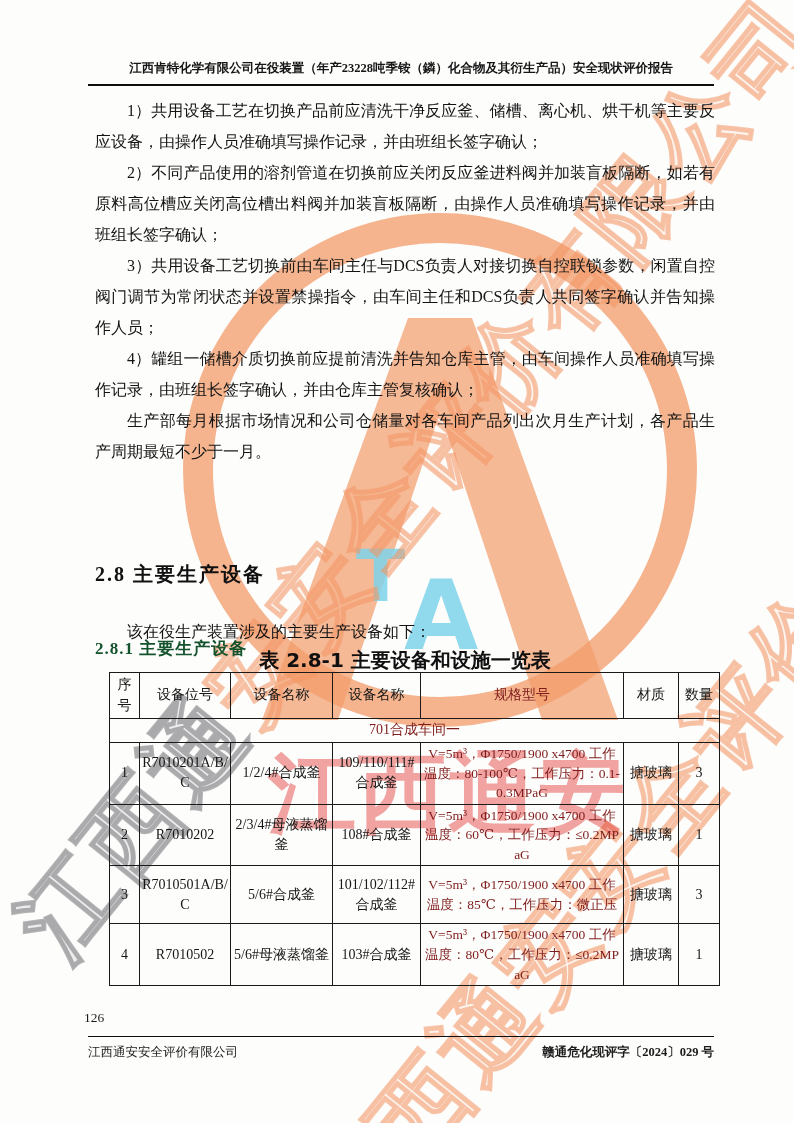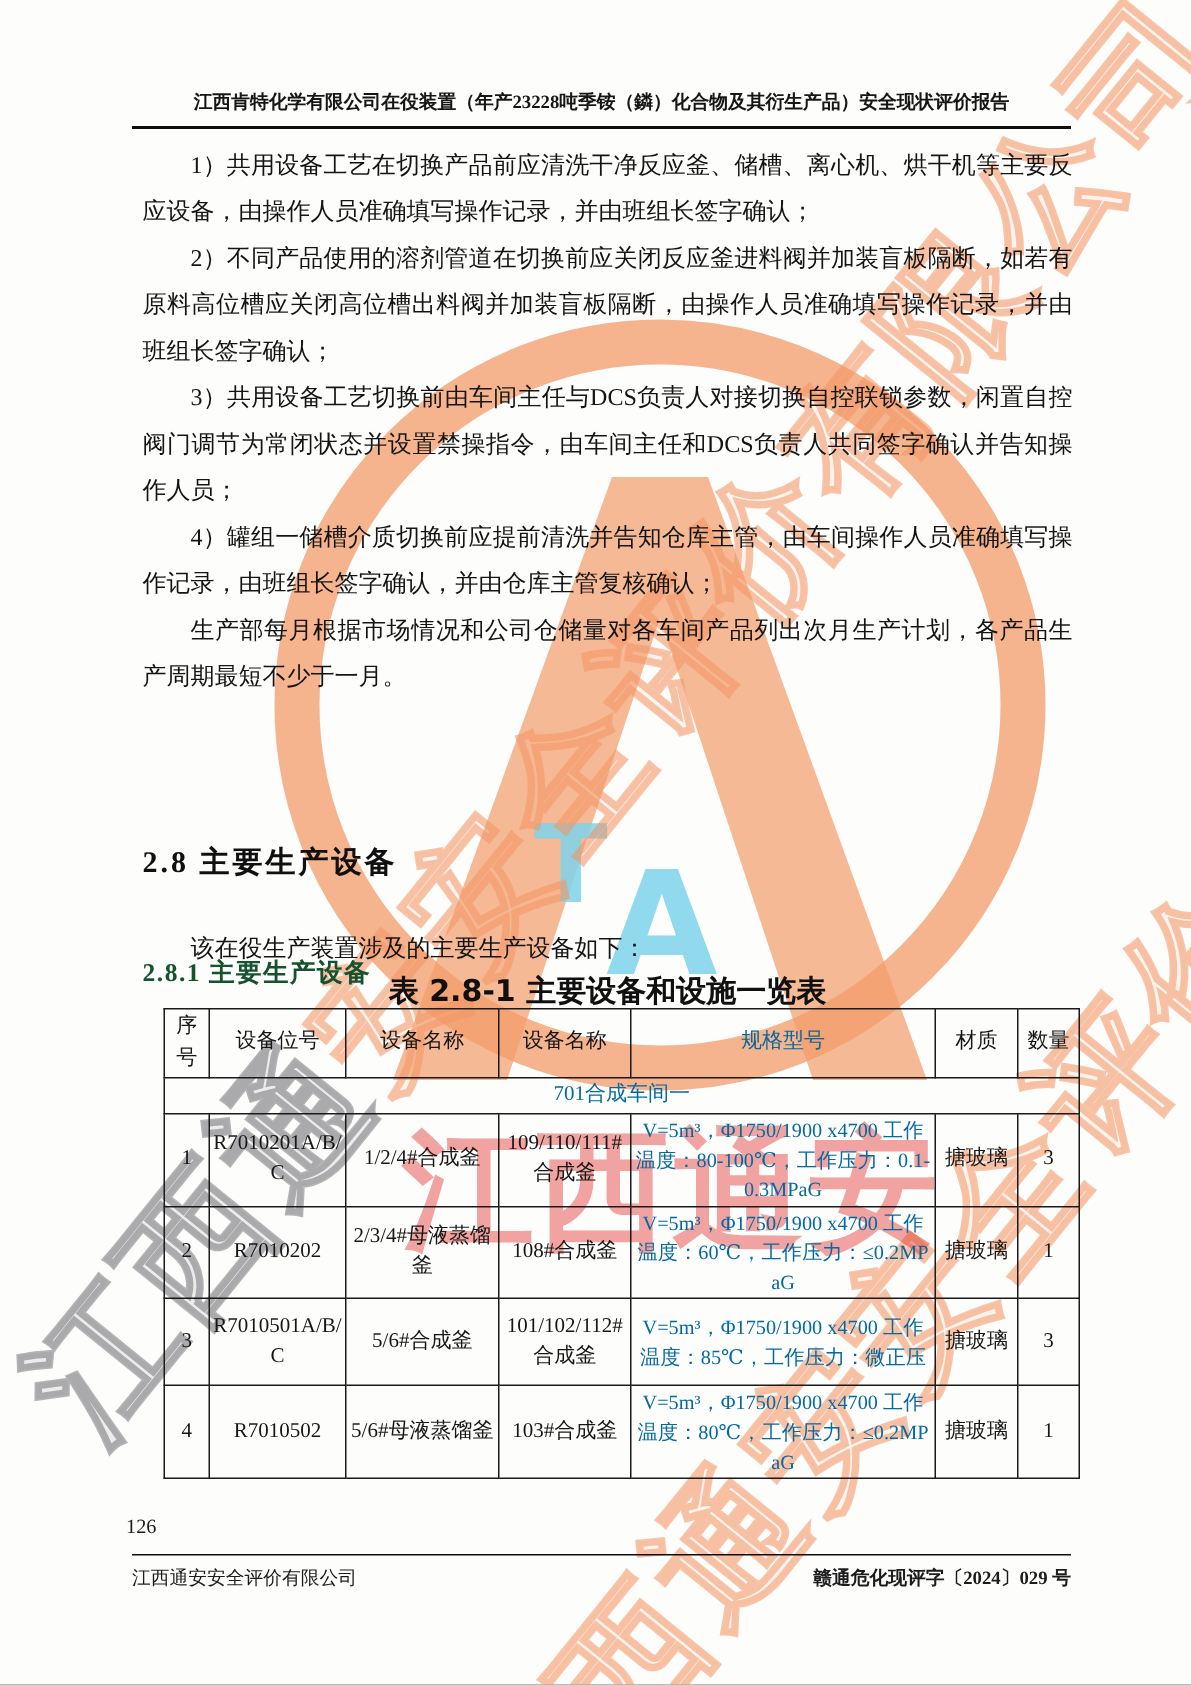--- a/index.html
+++ b/index.html
@@ -70,21 +70,21 @@
     border-collapse:collapse; table-layout:fixed; width:610px;
     font-size:14px; color:#161616; background:transparent;
   }
   table.equip td {
     border:1.4px solid #1a1a1a; text-align:center; vertical-align:middle;
     padding:1px 2px; line-height:1.45; word-break:break-all;
   }
   tr.hdr td { height:46px; }
   tr.grp td { height:24px; }
   tr.data td { height:58px; }
-  .red { color:#0369a1; }
+  .red { color:#7f1d1d; }
   td.spec { font-size:13.5px; line-height:1.5; }
 </style>
 </head>
 <body>
 
 <div class="page">
 
   <svg class="wm" style="left:170px; top:200px;" width="540" height="545" viewBox="0 0 540 545">
     <circle cx="270" cy="270" r="242" fill="none" stroke="rgba(242,155,105,0.75)" stroke-width="30"></circle>
     <path d="M 92 520 L 238 118 L 302 118 L 448 520 L 372 520 L 270 212 L 168 520 Z" fill="rgba(242,155,105,0.70)"></path>

